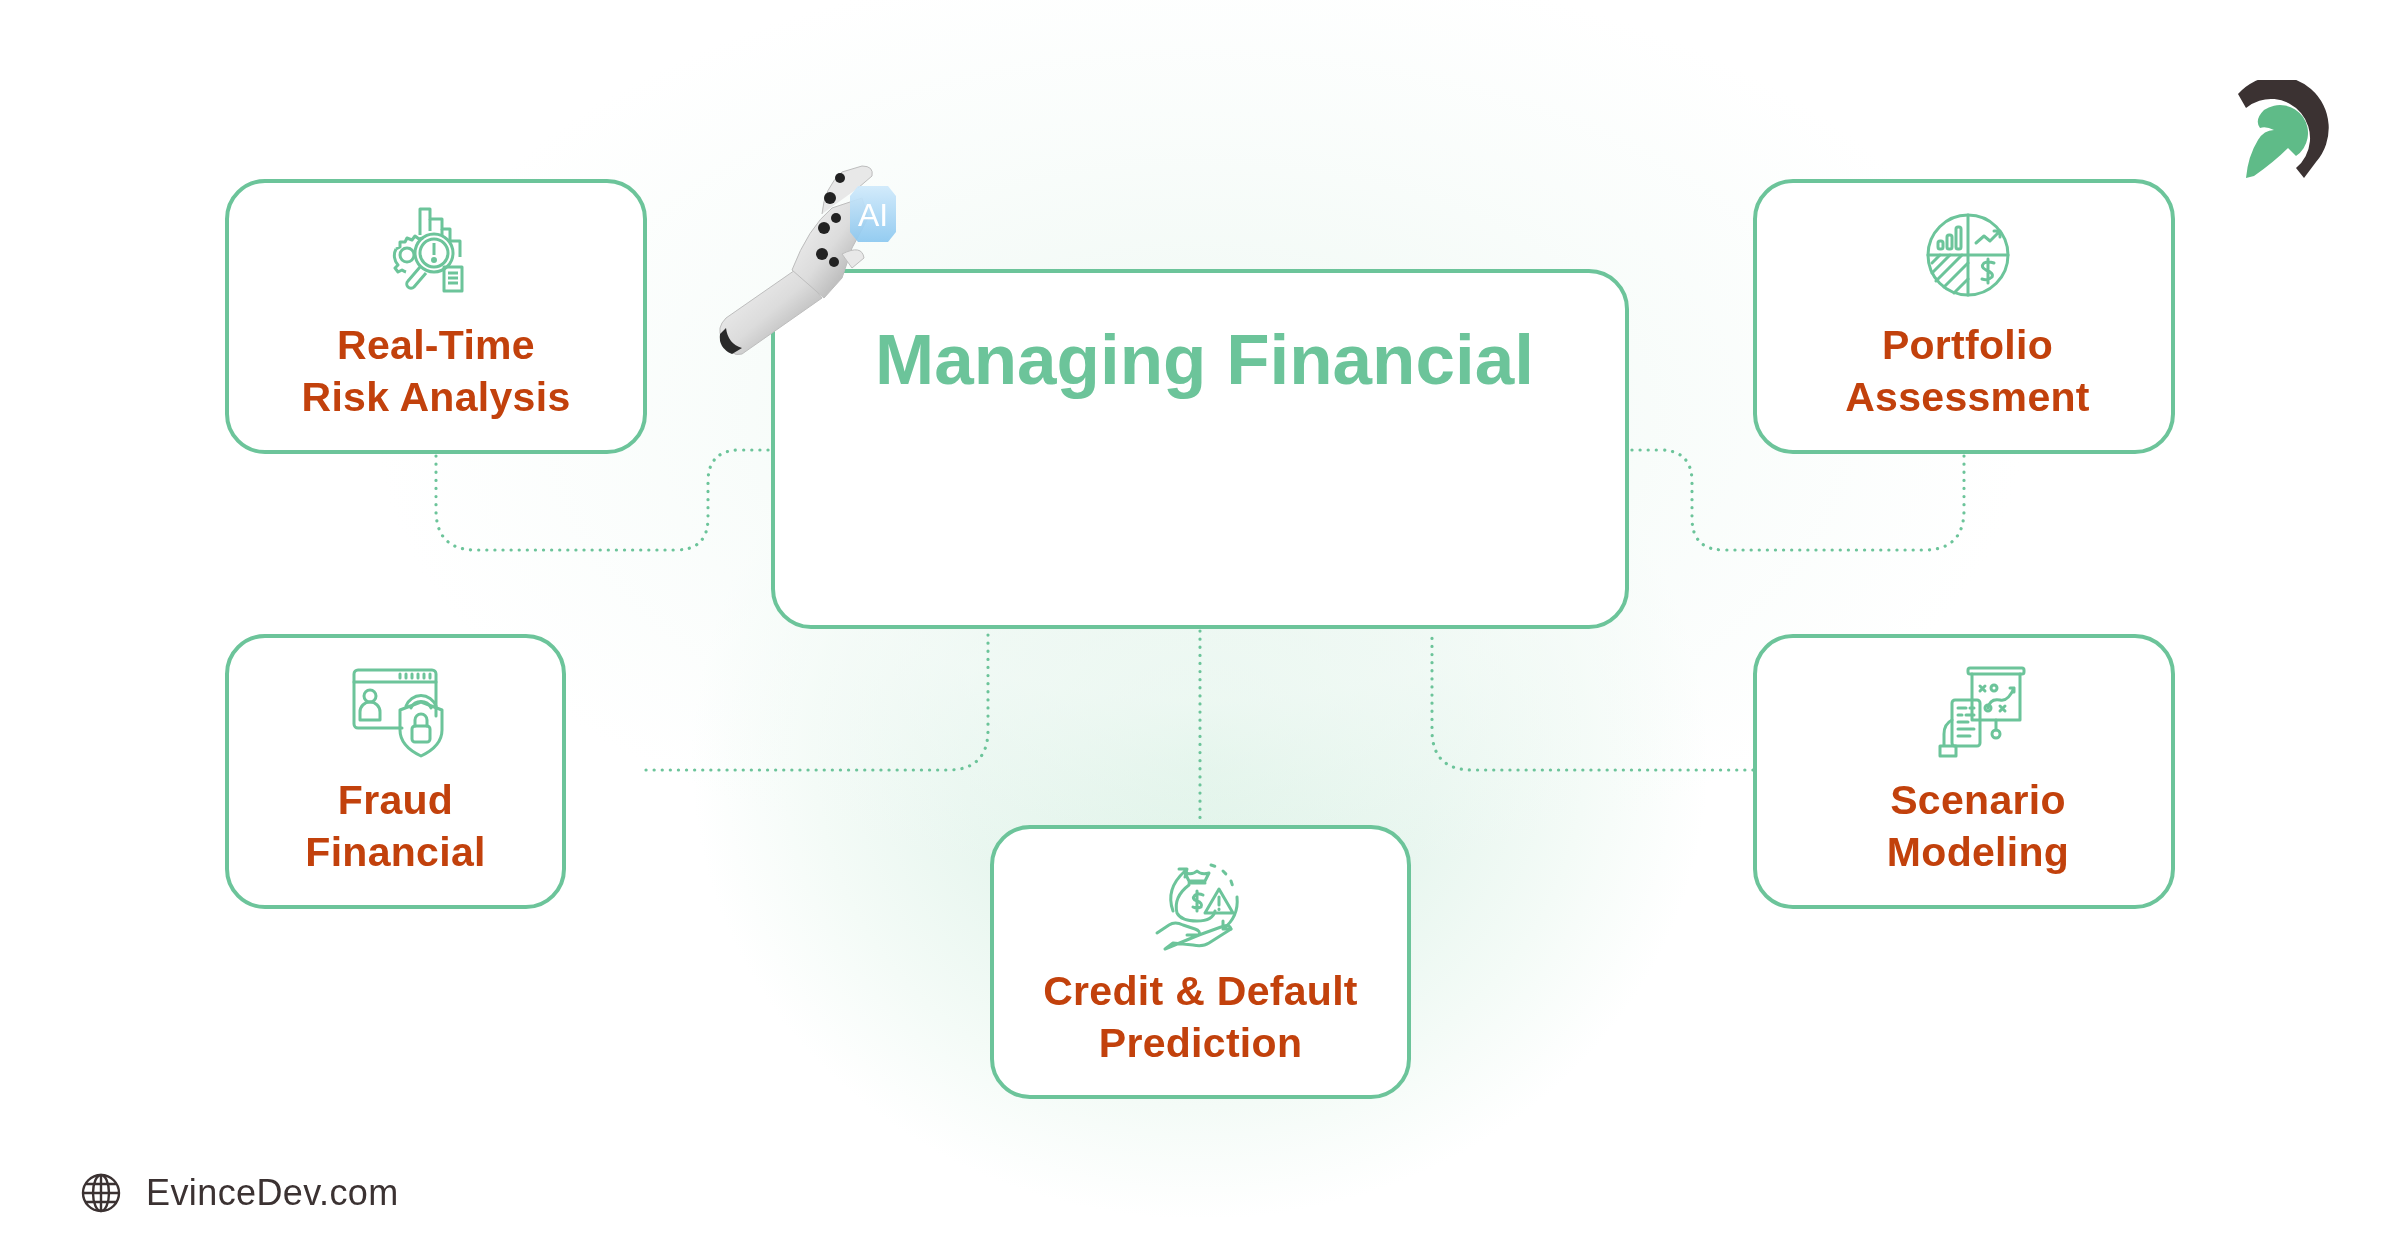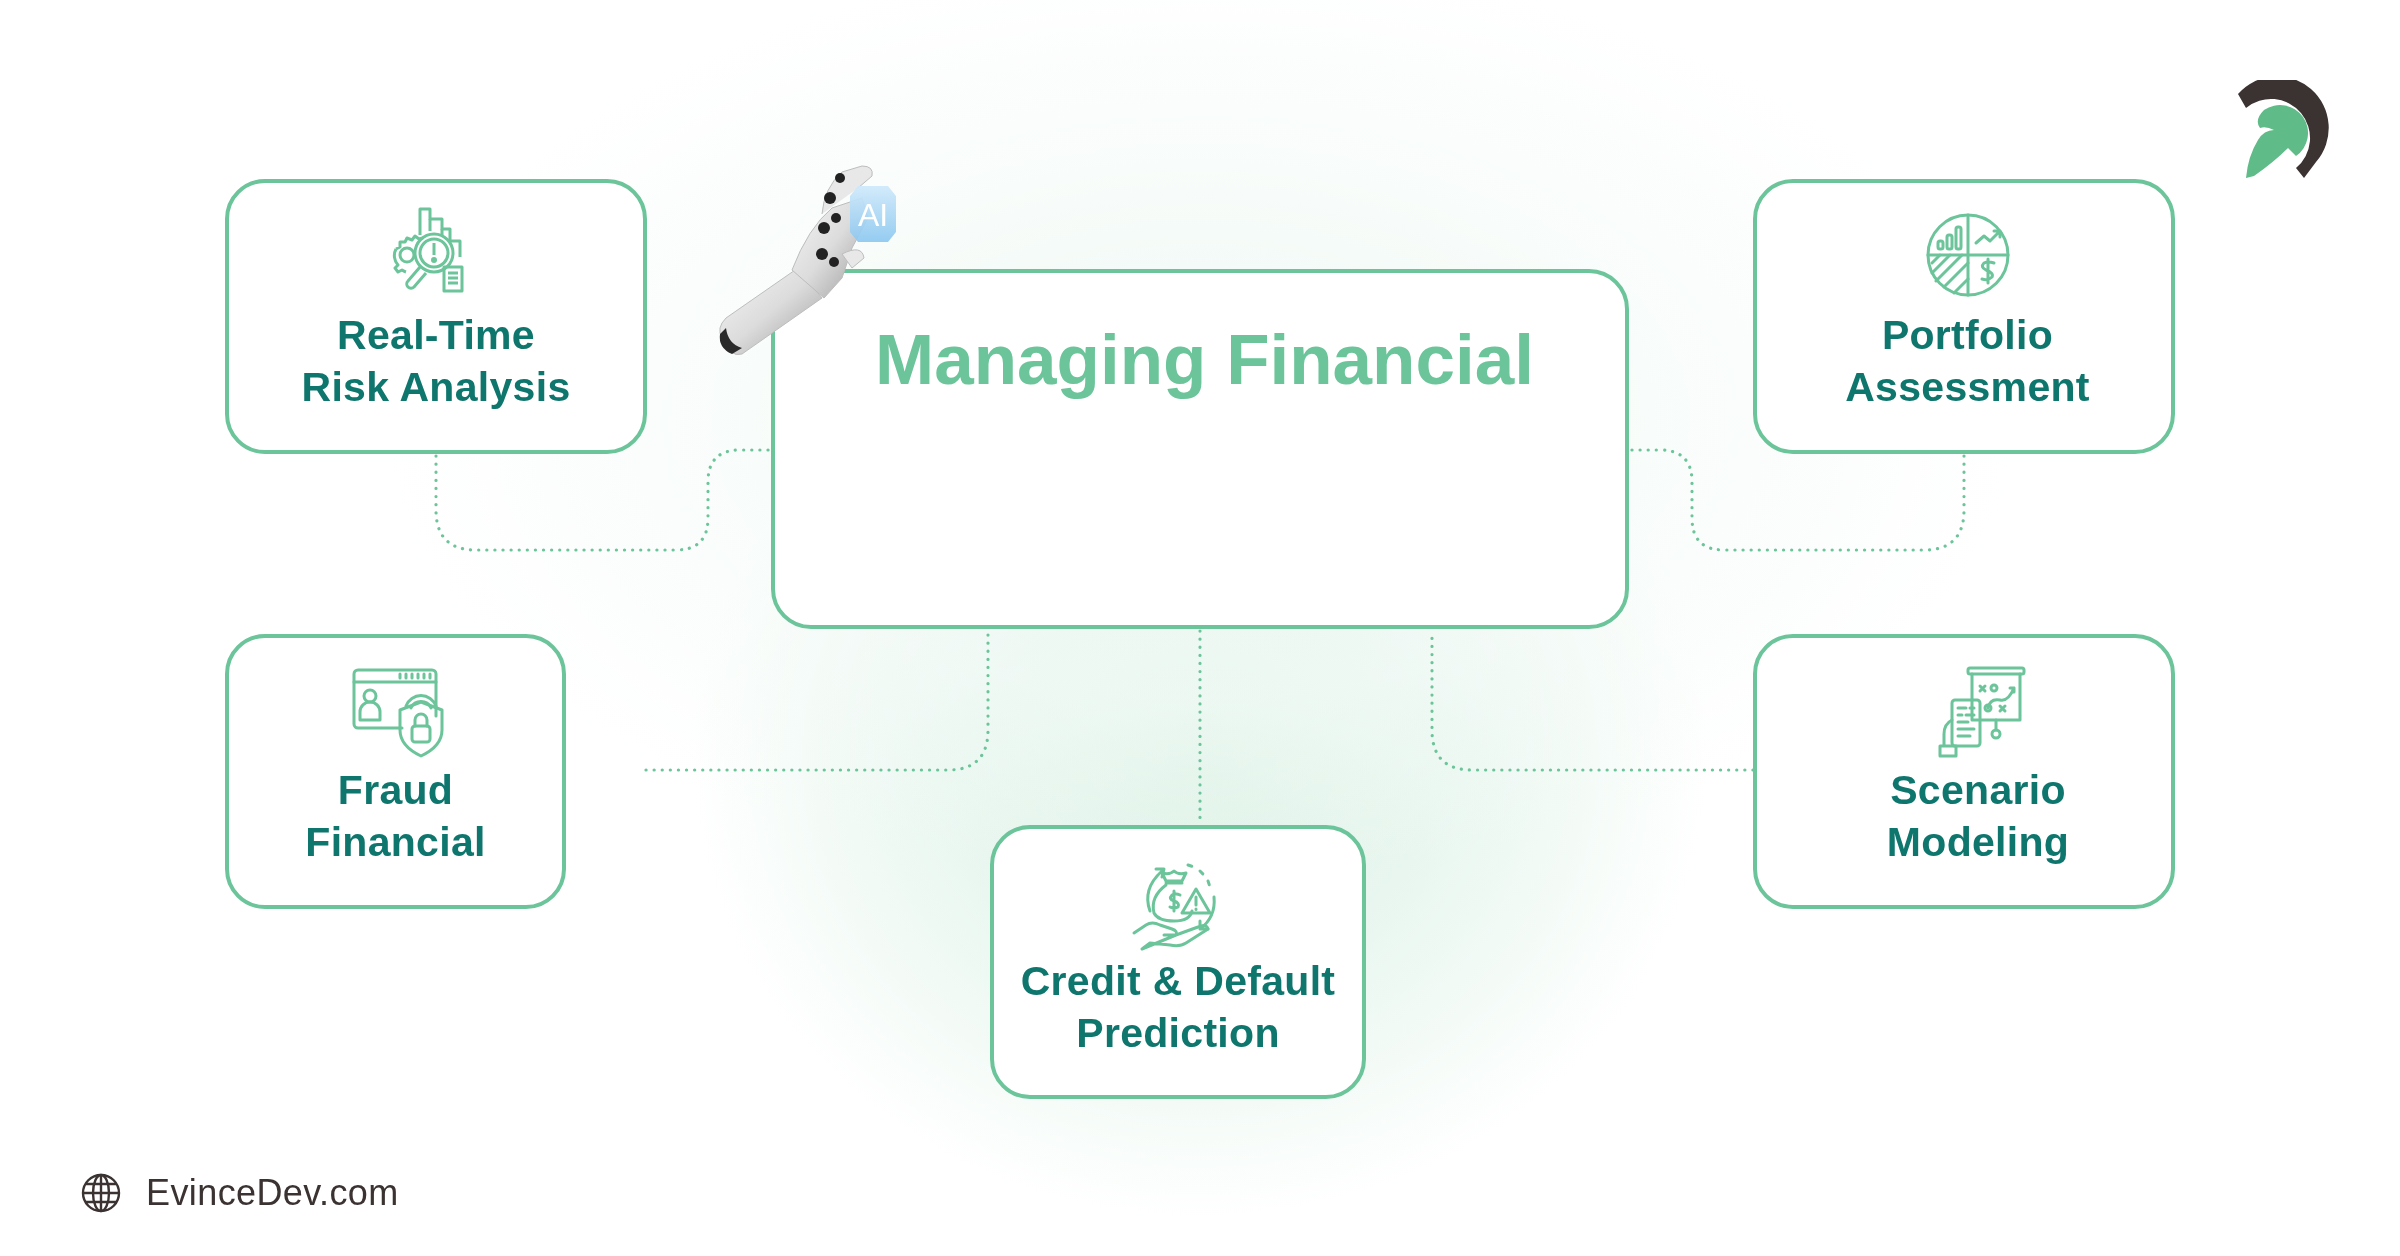--- a/index.html
+++ b/index.html
@@ -6,21 +6,21 @@
   body{width:2400px;height:1256px;overflow:hidden;position:relative;
     background:#ffffff;font-family:"Liberation Sans","DejaVu Sans",sans-serif;}
   .glow{position:absolute;left:0;top:0;width:2400px;height:1256px;
     background:radial-gradient(ellipse 620px 560px at 1200px 760px, #dcf2e6 0%, #e8f6ef 38%, #f4fbf7 62%, rgba(255,255,255,0) 82%);}
   .glow2{position:absolute;left:0;top:0;width:2400px;height:1256px;
     background:radial-gradient(ellipse 1100px 620px at 1200px 420px, rgba(236,247,241,0.9) 0%, rgba(245,251,248,0.6) 45%, rgba(255,255,255,0) 75%);}
   svg.lines{position:absolute;left:0;top:0;}
   .box{position:absolute;background:#fff;border:4px solid #6cc49a;border-radius:40px;box-sizing:border-box;
     display:flex;flex-direction:column;align-items:center;}
   .box .ico{width:104px;height:104px;margin-top:22px;}
-  .box .label{color:#0f766e;font-size:41px;line-height:52px;text-align:center;font-weight:bold;margin-top:0;letter-spacing:0.3px;}
+  .box .label{color:#c2410c;font-size:41px;line-height:52px;text-align:center;font-weight:bold;margin-top:10px;letter-spacing:0.3px;}
   .center{position:absolute;left:771px;top:269px;width:858px;height:360px;background:#fff;border:4px solid #6cc49a;border-radius:40px;box-sizing:border-box;
     text-align:center;padding-top:36px;}
   .center .t1,.center .t2{color:#6cc49a;font-weight:bold;font-size:71px;line-height:101px;display:block;margin-left:9px;}
   .center .t3{color:#5a524f;font-size:71px;line-height:101px;display:block;}
   .hand{position:absolute;left:712px;top:158px;width:240px;height:205px;}
   .logo{position:absolute;left:2224px;top:80px;width:106px;height:104px;}
   .footer{position:absolute;left:80px;top:1140px;display:flex;align-items:center;margin-top:32px;}
   .footer .txt{font-size:36px;color:#3b3232;margin-left:24px;letter-spacing:0.4px;}
 </style>
 </head>
@@ -118,21 +118,21 @@
       <rect x="26" y="40" width="28" height="46" rx="3"></rect>
       <path d="M32 48 H40 M44 48 H48 M32 55 H36 M40 55 H48 M32 62 H42 M32 69 H48 M32 76 H44"></path>
       <path d="M26 60 Q18 64 18 74 V86 M14 86 H30 V96 H14 Z"></path>
     </g>
   </svg>
   <div class="label">
     <span>Scenario</span><br><span>Modeling</span>
   </div>
 </div>
 
-<div class="box" style="left:990px;top:825px;width:376px;height:274px;">
+<div class="box" style="left:990px;top:825px;width:421px;height:274px;">
   <svg class="ico" viewBox="0 0 104 104">
     <g fill="none" stroke="#6cc49a" stroke-width="3" stroke-linecap="round" stroke-linejoin="round">
       <path d="M24 60 Q16 38 36 20 M30 18 L38 18 L36 26"></path>
       <path d="M62 14 L68 16 M74 20 L78 24 M82 30 L84 36" stroke-dasharray="4 6"></path>
       <path d="M88 46 Q90 66 74 78 M74 70 L74 78 L82 78"></path>
       <path d="M40 30 L36 22 Q44 24 48 20 Q52 24 60 22 L56 30 Z"></path>
       <path d="M40 32 H56"></path>
       <path d="M40 34 Q24 46 28 62 Q32 70 48 70 Q64 70 66 60"></path>
       <path d="M54 44 Q50 42 46 44 Q42 48 48 50 Q54 52 52 56 Q48 58 44 56 M48 40 V60"></path>
       <path d="M70 38 L84 62 H56 Z"></path>

